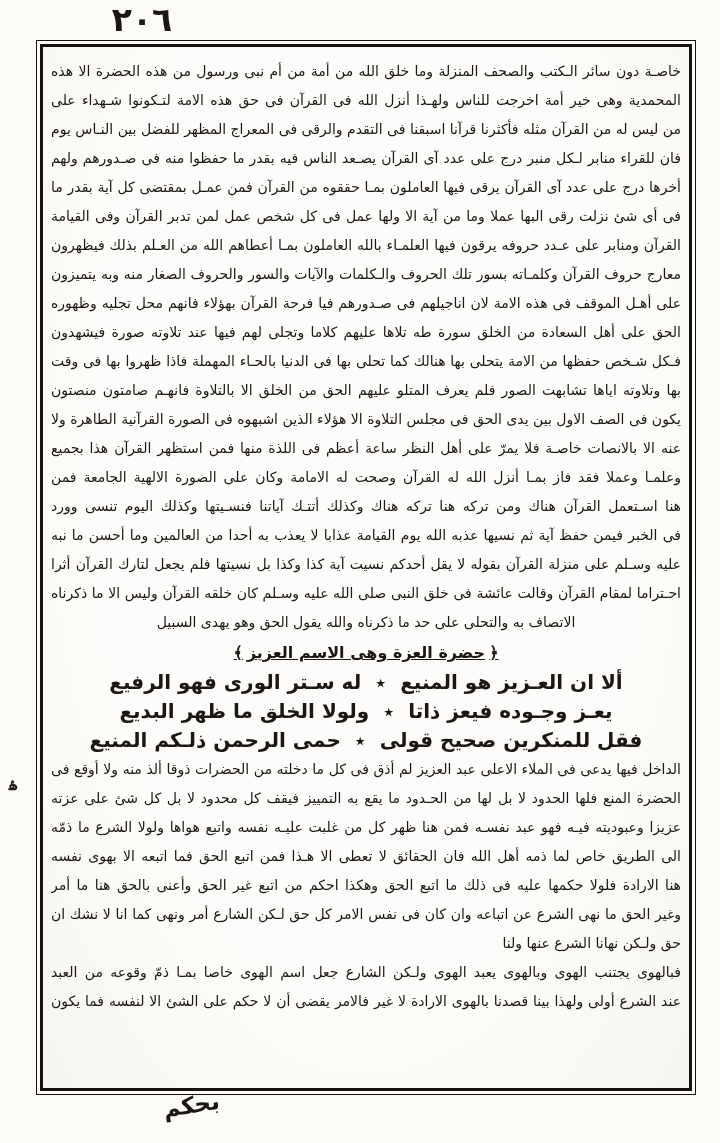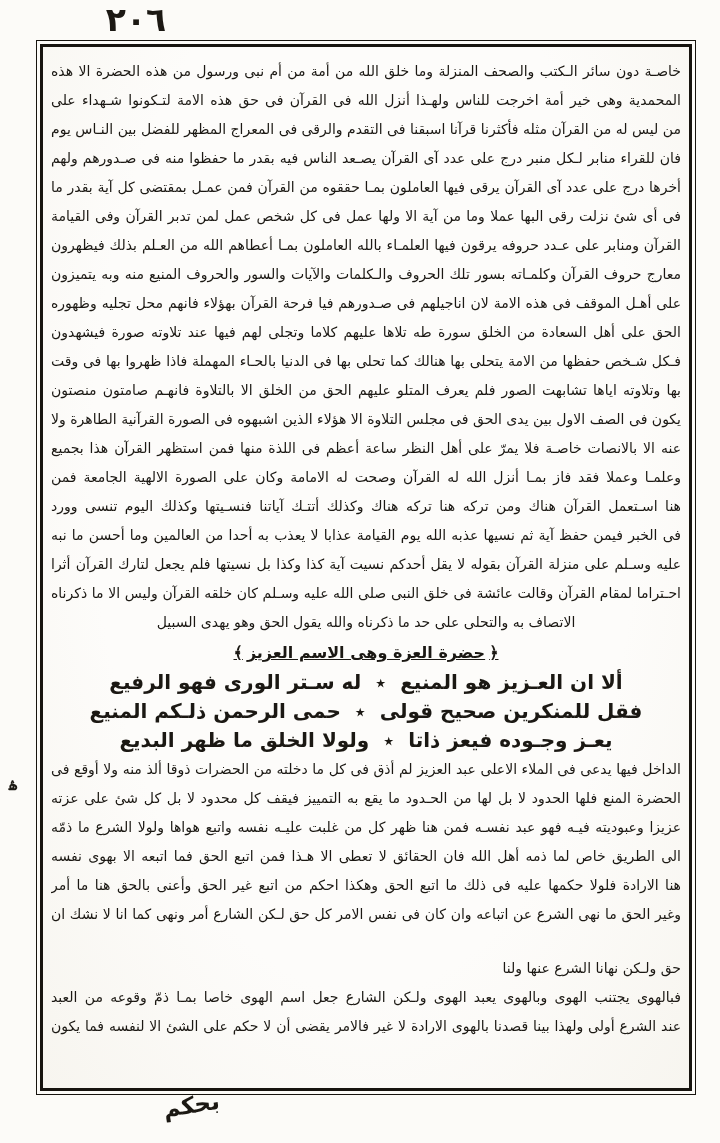--- a/index.html
+++ b/index.html
@@ -5,21 +5,21 @@
   html,body{margin:0;padding:0;}
   body{
     width:720px;height:1143px;
     background:#fcfbf8;
     font-family:"DejaVu Sans",sans-serif;
     color:#1b1813;
     overflow:hidden;
   }
   .page{position:relative;width:720px;height:1143px;direction:rtl;}
   .page-number{
-    position:absolute;top:0px;left:76px;width:120px;
+    position:absolute;top:0px;left:82px;width:120px;
     text-align:center;font-size:33px;font-weight:bold;
     letter-spacing:2px;direction:rtl;
   }
   .frame{
     position:absolute;top:44px;right:28px;
     width:652px;height:1047px;
     border:3px solid #17140f;
     outline:1px solid #17140f;
     outline-offset:3px;
     box-sizing:border-box;
@@ -28,21 +28,21 @@
   }
   .textblock{width:100%;direction:rtl;}
   .row{
     height:29px;line-height:29px;
     font-size:14px;
     overflow:hidden;
     white-space:nowrap;
   }
   .just{text-align:justify;text-align-last:justify;text-justify:inter-word;white-space:normal;}
   .center{text-align:right;text-align-last:center;}
-  .right{text-align:left;text-align-last:right;margin-top:25px;}
+  .right{text-align:left;text-align-last:right;}
   .heading-row{font-weight:bold;font-size:16px;height:31px;line-height:31px;text-decoration:underline;}
   .ornament{font-weight:bold;padding:0 4px;}
   .poem-row{font-weight:bold;font-size:20px;}
   .hemistich{display:inline-block;}
   .verse-sep{display:inline-block;padding:0 14px;font-weight:bold;}
   .margin-mark{
     position:absolute;top:778px;left:2px;
     font-size:15px;font-weight:bold;line-height:14px;
     text-align:center;width:22px;
   }
@@ -63,21 +63,21 @@
   <div class="frame">
     <div class="textblock">
 
       <div class="row just">خاصـة دون سائر الـكتب والصحف المنزلة وما خلق الله من أمة من أم نبى ورسول من هذه الحضرة الا هذه الامة</div>
       <div class="row just">المحمدية وهى خير أمة اخرجت للناس ولهـذا أنزل الله فى القرآن فى حق هذه الامة لتـكونوا شـهداء على النـاس</div>
       <div class="row just">من ليس له من القرآن مثله فأكثرنا قرآنا اسبقنا فى التقدم والرقى فى المعراج المظهر للفضل بين النـاس يوم القيامة</div>
       <div class="row just">فان للقراء منابر لـكل منبر درج على عدد آى القرآن يصـعد الناس فيه بقدر ما حفظوا منه فى صـدورهم ولهم منابر</div>
       <div class="row just">أخرها درج على عدد آى القرآن يرقى فيها العاملون بمـا حققوه من القرآن فمن عمـل بمقتضى كل آية بقدر ما تعطيه</div>
       <div class="row just">فى أى شئ نزلت رقى البها عملا وما من آية الا ولها عمل فى كل شخص عمل لمن تدبر القرآن وفى القيامة منابر على عدد كلمـات</div>
       <div class="row just">القرآن ومنابر على عـدد حروفه يرقون فيها العلمـاء بالله العاملون بمـا أعطاهم الله من العـلم بذلك فيظهرون على</div>
-      <div class="row just">معارج حروف القرآن وكلمـاته بسور تلك الحروف والـكلمات والآيات والسور والحروف المنيع منه وبه يتميزون</div>
+      <div class="row just">معارج حروف القرآن وكلمـاته بسور تلك الحروف والـكلمات والآيات والسور والحروف الصغار منه وبه يتميزون</div>
       <div class="row just">على أهـل الموقف فى هذه الامة لان اناجيلهم فى صـدورهم فيا فرحة القرآن بهؤلاء فانهم محل تجليه وظهوره فاذا تلا</div>
       <div class="row just">الحق على أهل السعادة من الخلق سورة طه تلاها عليهم كلاما وتجلى لهم فيها عند تلاوته صورة فيشهدون ويسمعون</div>
       <div class="row just">فـكل شـخص حفظها من الامة يتحلى بها هنالك كما تحلى بها فى الدنيا بالحـاء المهملة فاذا ظهروا بها فى وقت تجلى الحق</div>
       <div class="row just">بها وتلاوته اياها تشابهت الصور فلم يعرف المتلو عليهم الحق من الخلق الا بالتلاوة فانهـم صامتون منصتون لتلاوته ولا</div>
       <div class="row just">يكون فى الصف الاول بين يدى الحق فى مجلس التلاوة الا هؤلاء الذين اشبهوه فى الصورة القرآنية الطاهرة ولا يتميزون</div>
       <div class="row just">عنه الا بالانصات خاصـة فلا يمرّ على أهل النظر ساعة أعظم فى اللذة منها فمن استظهر القرآن هذا بجميع رواياته حفظا</div>
       <div class="row just">وعلمـا وعملا فقد فاز بمـا أنزل الله له القرآن وصحت له الامامة وكان على الصورة الالهية الجامعة فمن استعمله القرآن</div>
       <div class="row just">هنا اسـتعمل القرآن هناك ومن تركه هنا تركه هناك وكذلك أتتـك آياتنا فنسـيتها وكذلك اليوم تنسى وورد</div>
       <div class="row just">فى الخبر فيمن حفظ آية ثم نسيها عذبه الله يوم القيامة عذابا لا يعذب به أحدا من العالمين وما أحسن ما نبه النبى صلى الله</div>
       <div class="row just">عليه وسـلم على منزلة القرآن بقوله لا يقل أحدكم نسيت آية كذا وكذا بل نسيتها فلم يجعل لتارك القرآن أثرا فى النسيان</div>
@@ -86,24 +86,24 @@
       <div class="row center">الاتصاف به والتحلى على حد ما ذكرناه والله يقول الحق وهو يهدى السبيل</div>
 
       <div class="row center heading-row">
         <span class="ornament">﴿</span><span>حضرة العزة وهى الاسم العزيز</span><span class="ornament">﴾</span>
       </div>
 
       <div class="row center poem-row">
         <span class="hemistich">ألا ان العـزيز هو المنيع</span><span class="verse-sep">٭</span><span class="hemistich">له سـتر الورى فهو الرفيع</span>
       </div>
       <div class="row center poem-row">
-        <span class="hemistich">فقل للمنكرين صحيح قولى</span><span class="verse-sep">٭</span><span class="hemistich">حمى الرحمن ذلـكم المنيع</span>
+        <span class="hemistich">يعـز وجـوده فيعز ذاتا</span><span class="verse-sep">٭</span><span class="hemistich">ولولا الخلق ما ظهر البديع</span>
       </div>
       <div class="row center poem-row">
-        <span class="hemistich">يعـز وجـوده فيعز ذاتا</span><span class="verse-sep">٭</span><span class="hemistich">ولولا الخلق ما ظهر البديع</span>
+        <span class="hemistich">فقل للمنكرين صحيح قولى</span><span class="verse-sep">٭</span><span class="hemistich">حمى الرحمن ذلـكم المنيع</span>
       </div>
 
       <div class="row just">الداخل فيها يدعى فى الملاء الاعلى عبد العزيز لم أذق فى كل ما دخلته من الحضرات ذوقا ألذ منه ولا أوقع فى القلب لهذه</div>
       <div class="row just">الحضرة المنع فلها الحدود لا بل لها من الحـدود ما يقع به التمييز فيقف كل محدود لا بل كل شئ على عزته فيـكون كل شئ</div>
       <div class="row just">عزيزا وعبوديته فيـه فهو عبد نفسـه فمن هنا ظهر كل من غلبت عليـه نفسه واتبع هواها ولولا الشرع ما ذمّه بالنسبة</div>
       <div class="row just">الى الطريق خاص لما ذمه أهل الله فان الحقائق لا تعطى الا هـذا فمن اتبع الحق فما اتبعه الا بهوى نفسه واعنى بالهوى</div>
       <div class="row just">هنا الارادة فلولا حكمها عليه فى ذلك ما اتبع الحق وهكذا احكم من اتبع غير الحق وأعنى بالحق هنا ما أمر الشارع باتباعه</div>
       <div class="row just">وغير الحق ما نهى الشرع عن اتباعه وان كان فى نفس الامر كل حق لـكن الشارع أمر ونهى كما انا لا نشك ان الغيبة</div>
       <div class="row right">حق ولـكن نهانا الشرع عنها ولنا</div>
 

